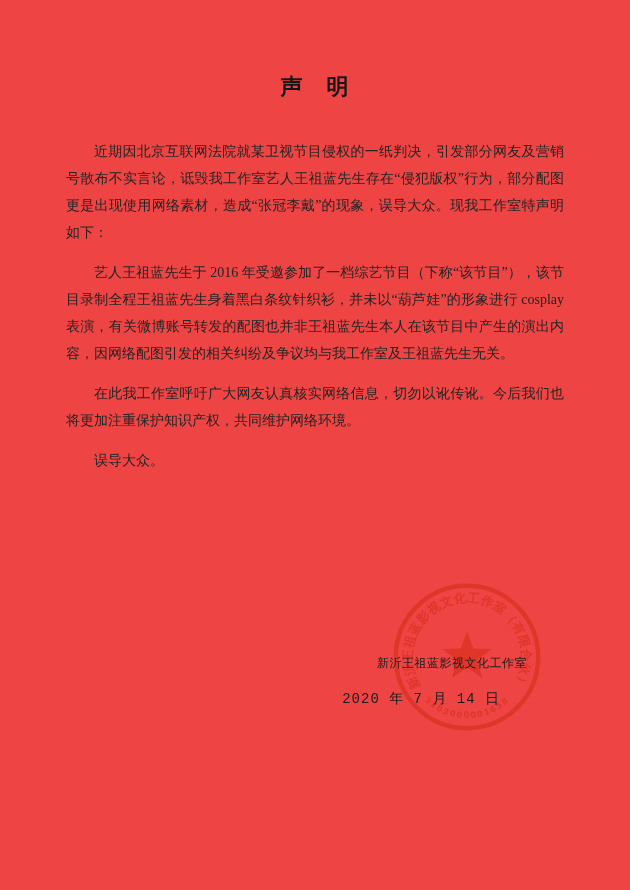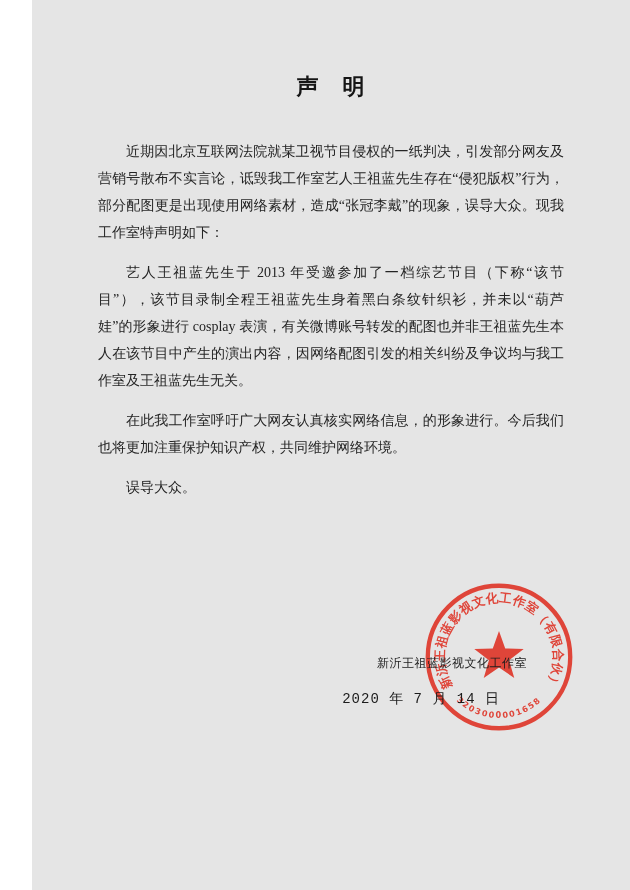--- a/index.html
+++ b/index.html
@@ -6,22 +6,21 @@
   html, body { background: #ffffff; }
   body {
     width: 630px; height: 890px;
     font-family: "Liberation Serif", "DejaVu Serif", serif;
     color: #1f1f1f;
     position: relative;
     overflow: hidden;
   }
   .page {
     position: absolute; inset: 0;
-    background: #e5e5e5;
-    margin-left: 32px;
+    background: #ef4444;
   }
   .title {
     margin-top: 72px;
     text-align: center;
     font-size: 22px;
     font-weight: bold;
     color: #151515;
     letter-spacing: 1px;
   }
   .body-text {
@@ -81,22 +80,22 @@
 </style>
 </head>
 <body>
 
 <div class="page">
 
   <h1 class="title">声　明</h1>
 
   <div class="body-text" id="paragraphs">
       <p class="para">近期因北京互联网法院就某卫视节目侵权的一纸判决，引发部分网友及营销号散布不实言论，诋毁我工作室艺人王祖蓝先生存在“侵犯版权”行为，部分配图更是出现使用网络素材，造成“张冠李戴”的现象，误导大众。现我工作室特声明如下：</p>
-      <p class="para">艺人王祖蓝先生于 2013 年受邀参加了一档综艺节目（下称“该节目”），该节目录制全程王祖蓝先生身着黑白条纹针织衫，并未以“葫芦娃”的形象进行 cosplay 表演，有关微博账号转发的配图也并非王祖蓝先生本人在该节目中产生的演出内容，因网络配图引发的相关纠纷及争议均与我工作室及王祖蓝先生无关。</p>
-      <p class="para">在此我工作室呼吁广大网友认真核实网络信息，的形象进行。今后我们也将更加注重保护知识产权，共同维护网络环境。</p>
+      <p class="para">艺人王祖蓝先生于 2016 年受邀参加了一档综艺节目（下称“该节目”），该节目录制全程王祖蓝先生身着黑白条纹针织衫，并未以“葫芦娃”的形象进行 cosplay 表演，有关微博账号转发的配图也并非王祖蓝先生本人在该节目中产生的演出内容，因网络配图引发的相关纠纷及争议均与我工作室及王祖蓝先生无关。</p>
+      <p class="para">在此我工作室呼吁广大网友认真核实网络信息，切勿以讹传讹。今后我们也将更加注重保护知识产权，共同维护网络环境。</p>
       <p class="para">误导大众。</p>
     </div>
 
   <div class="seal">
     <svg viewBox="0 0 160 160" xmlns="http://www.w3.org/2000/svg">
       <defs>
         <path id="arcName" d="M 29.7,106.8 A 57,57 0 1 1 130.3,106.8" fill="none"></path>
         <path id="arcNum" d="M 28,116.4 A 63.5,63.5 0 0 0 132,116.4" fill="none"></path>
       </defs>
       <circle cx="80" cy="80" r="74" fill="none" stroke-width="4.5" stroke="#df3427"></circle>

